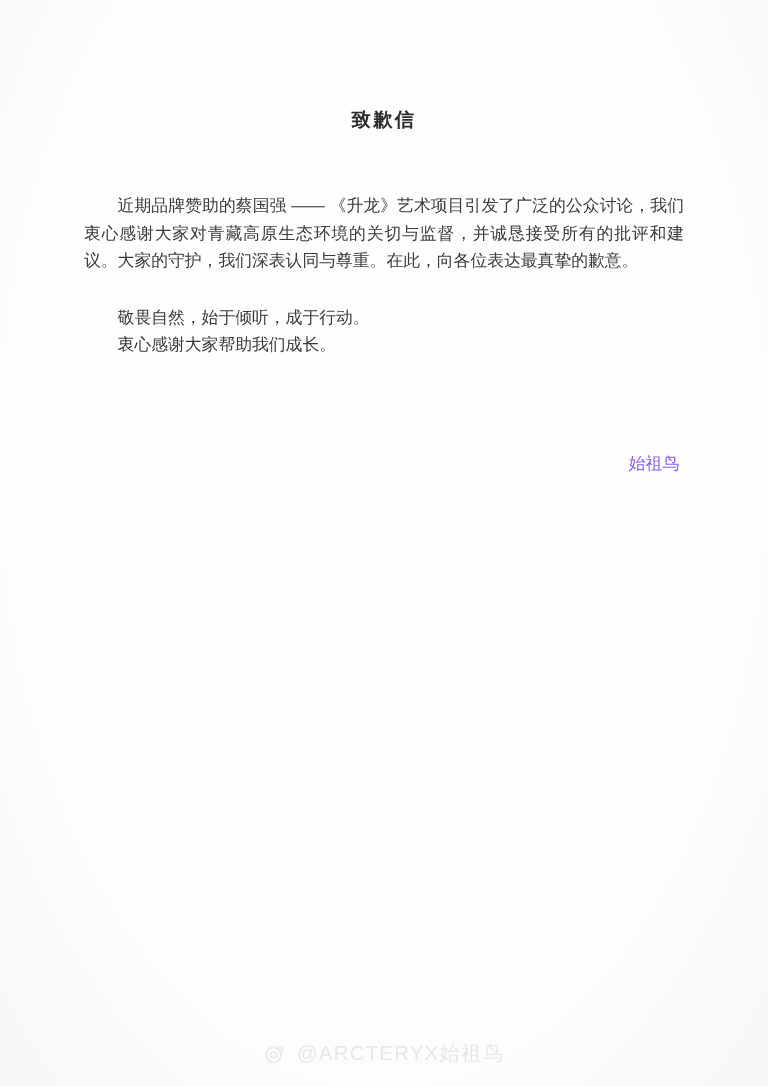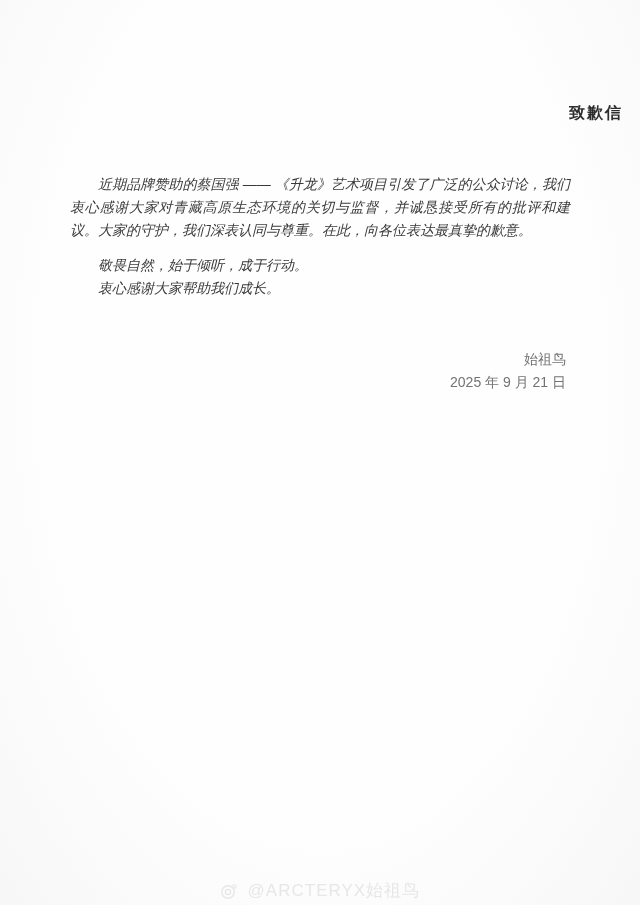--- a/index.html
+++ b/index.html
@@ -13,54 +13,53 @@
     overflow: hidden;
     background: radial-gradient(ellipse at 50% 42%, #fefefe 60%, #f7f7f7 100%);
     font-family: "Liberation Sans", "DejaVu Sans", sans-serif;
   }
   .page {
     position: relative;
     width: 640px;
     height: 905px;
   }
   .title {
-    margin: 17px;
+    margin: 4px;
     padding-top: 86px;
-    text-align: right;
+    text-align: center;
     font-size: 16px;
     font-weight: bold;
     letter-spacing: 2px;
     color: #2c2c2c;
   }
   .content {
     width: 500px;
     margin: 49px auto 0;
     font-size: 14px;
     line-height: 23px;
     color: #3a3a3a;
     text-align: justify;
   }
   .content p {
     margin: 0 0 9px 0;
     text-indent: 2em;
-    font-style: italic;
   }
   .content p.closing-first {
-    margin-top: 12px;
+    margin-top: 24px;
     margin-bottom: 0;
   }
   .content p.closing {
     margin-bottom: 0;
   }
   .signature {
-    margin-top: 48px;
+    margin-top: 76px;
     text-align: right;
     padding-right: 4px;
     line-height: 23px;
-    color: #737373;
+    color: #8b5cf6;
   }
   .watermark {
     position: absolute;
     left: 0;
     right: 0;
     top: 862px;
     text-align: center;
     color: #e7e7e7;
     font-size: 17px;
     letter-spacing: 1px;
@@ -80,21 +79,20 @@
   <h1 class="title">致歉信</h1>
 
   <div class="content">
     <p>近期品牌赞助的蔡国强 —— 《升龙》艺术项目引发了广泛的公众讨论，我们衷心感谢大家对青藏高原生态环境的关切与监督，并诚恳接受所有的批评和建议。大家的守护，我们深表认同与尊重。在此，向各位表达最真挚的歉意。</p>
 
     <p class="closing-first">敬畏自然，始于倾听，成于行动。</p>
     <p class="closing">衷心感谢大家帮助我们成长。</p>
 
     <div class="signature">
       <div>始祖鸟</div>
-      <div>2025 年 9 月 21 日</div>
     </div>
   </div>
 
   <div class="watermark">
     <span class="wm-icon">
       <svg width="18" height="18" viewBox="0 0 18 18" fill="none" xmlns="http://www.w3.org/2000/svg">
         <circle cx="8" cy="10" r="6.2" stroke="#e7e7e7" stroke-width="1.4"></circle>
         <circle cx="8" cy="10" r="2.6" stroke="#e7e7e7" stroke-width="1.3"></circle>
         <path d="M12.5 3.2 C14.2 2.6 16 3.4 16.4 5.1" stroke="#e7e7e7" stroke-width="1.2" stroke-linecap="round"></path>
         <path d="M13 5.4 C14 5.1 15 5.6 15.2 6.6" stroke="#e7e7e7" stroke-width="1.1" stroke-linecap="round"></path>

